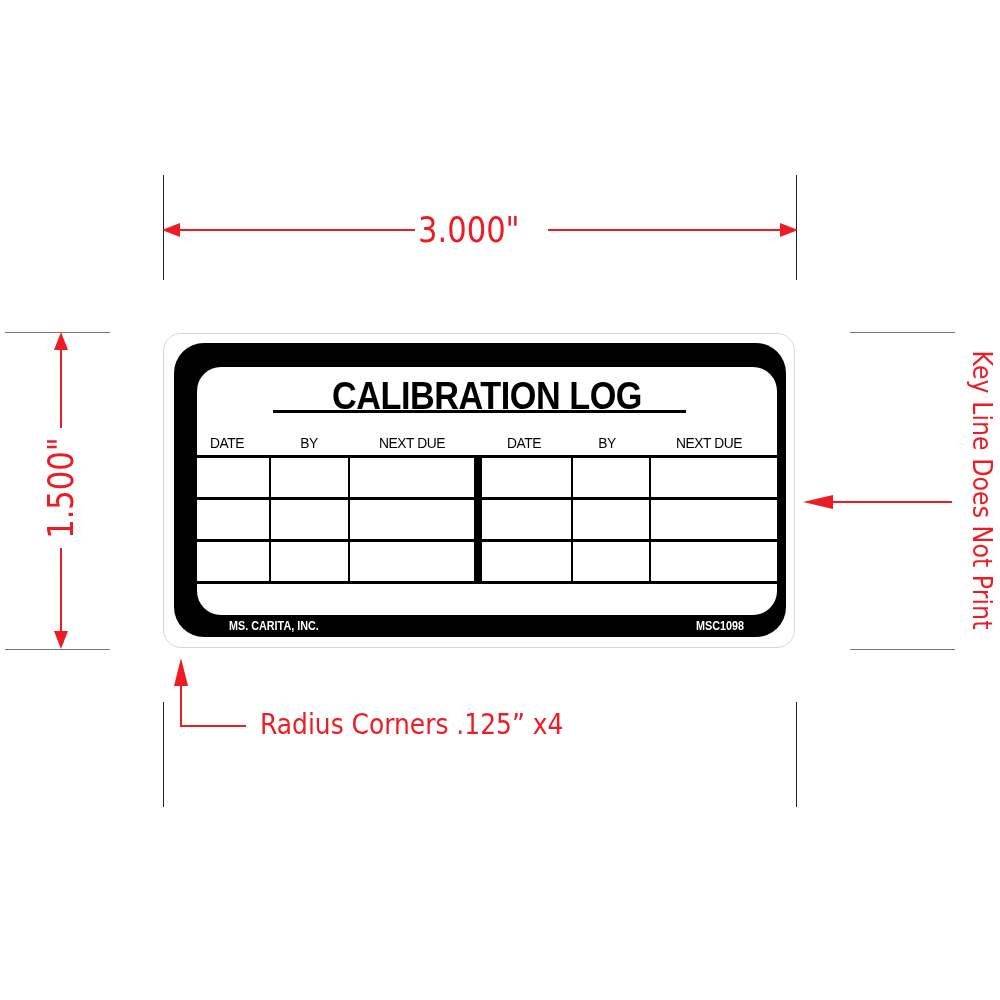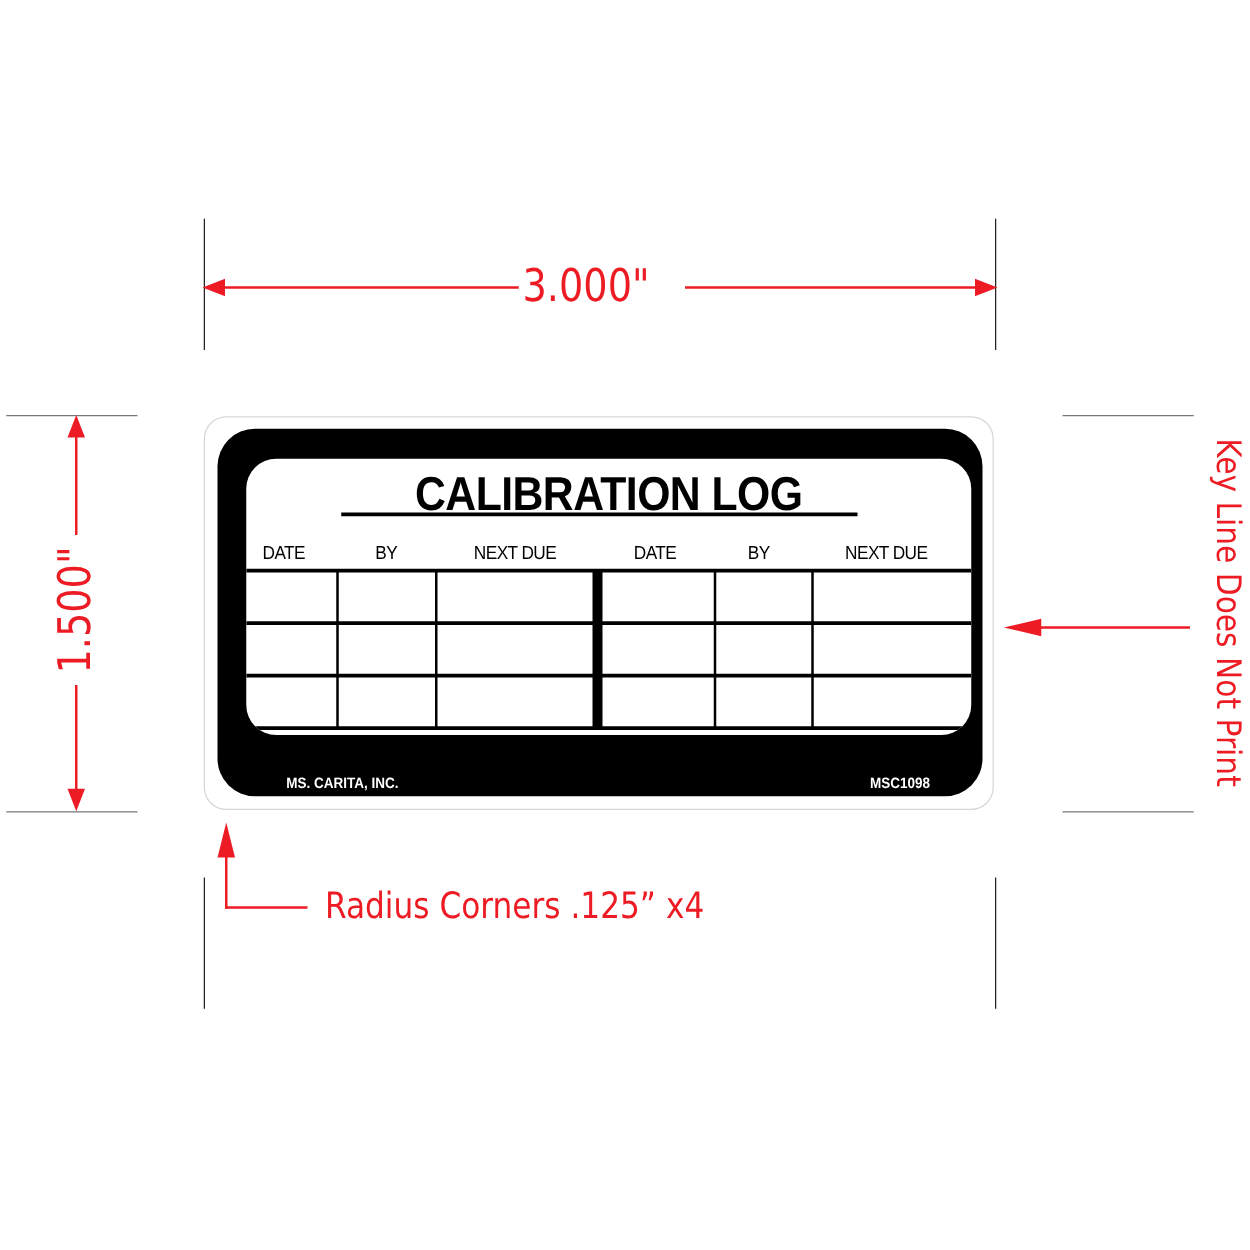--- a/index.html
+++ b/index.html
@@ -4,21 +4,21 @@
 <style>
   html,body{margin:0;padding:0;background:#ffffff;}
   body{width:1000px;height:1000px;position:relative;overflow:hidden;font-family:"Liberation Sans",sans-serif;}
   .abs{position:absolute;}
   .vline{position:absolute;width:1px;background:#222;}
   .hline{position:absolute;height:1px;background:#777;}
   .dim-line{position:absolute;background:#ed1c24;}
   .dim-text{position:absolute;color:#ed1c24;font-family:"DejaVu Sans",sans-serif;white-space:nowrap;line-height:1;}
   .keyline{position:absolute;left:163px;top:333px;width:632px;height:315px;border:1.5px solid #d6d6d6;border-radius:18px;box-sizing:border-box;background:#fff;}
   .frame{position:absolute;left:174px;top:343px;width:612px;height:294px;background:#000;border-radius:30px;}
-  .inner{position:absolute;left:197px;top:367px;width:580px;height:221px;background:#fff;border-radius:24px;overflow:hidden;}
+  .inner{position:absolute;left:197px;top:367px;width:580px;height:248px;background:#fff;border-radius:24px;overflow:hidden;}
   .title{position:absolute;left:0;top:8px;width:580px;text-align:center;font-family:"Liberation Sans",sans-serif;font-weight:bold;font-size:38px;letter-spacing:-0.5px;color:#000;transform:scaleX(0.9);}
   .title-ul{position:absolute;left:76px;top:43px;width:413px;height:3px;background:#000;}
   .hdr{position:absolute;top:67px;font-size:15px;color:#000;font-family:"Liberation Sans",sans-serif;letter-spacing:-0.5px;white-space:nowrap;transform:translateX(-50%) scaleX(0.92);}
   .grid-h{position:absolute;left:0;width:580px;height:3px;background:#000;}
   .grid-v{position:absolute;top:89px;height:126px;width:2px;background:#000;}
   .grid-v.thick{width:8px;}
   .cell{position:absolute;}
   .footer{position:absolute;top:619px;font-size:12px;color:#fff;font-family:"Liberation Sans",sans-serif;font-weight:bold;white-space:nowrap;transform:scaleX(0.9);transform-origin:left center;}
 </style>
 </head>

